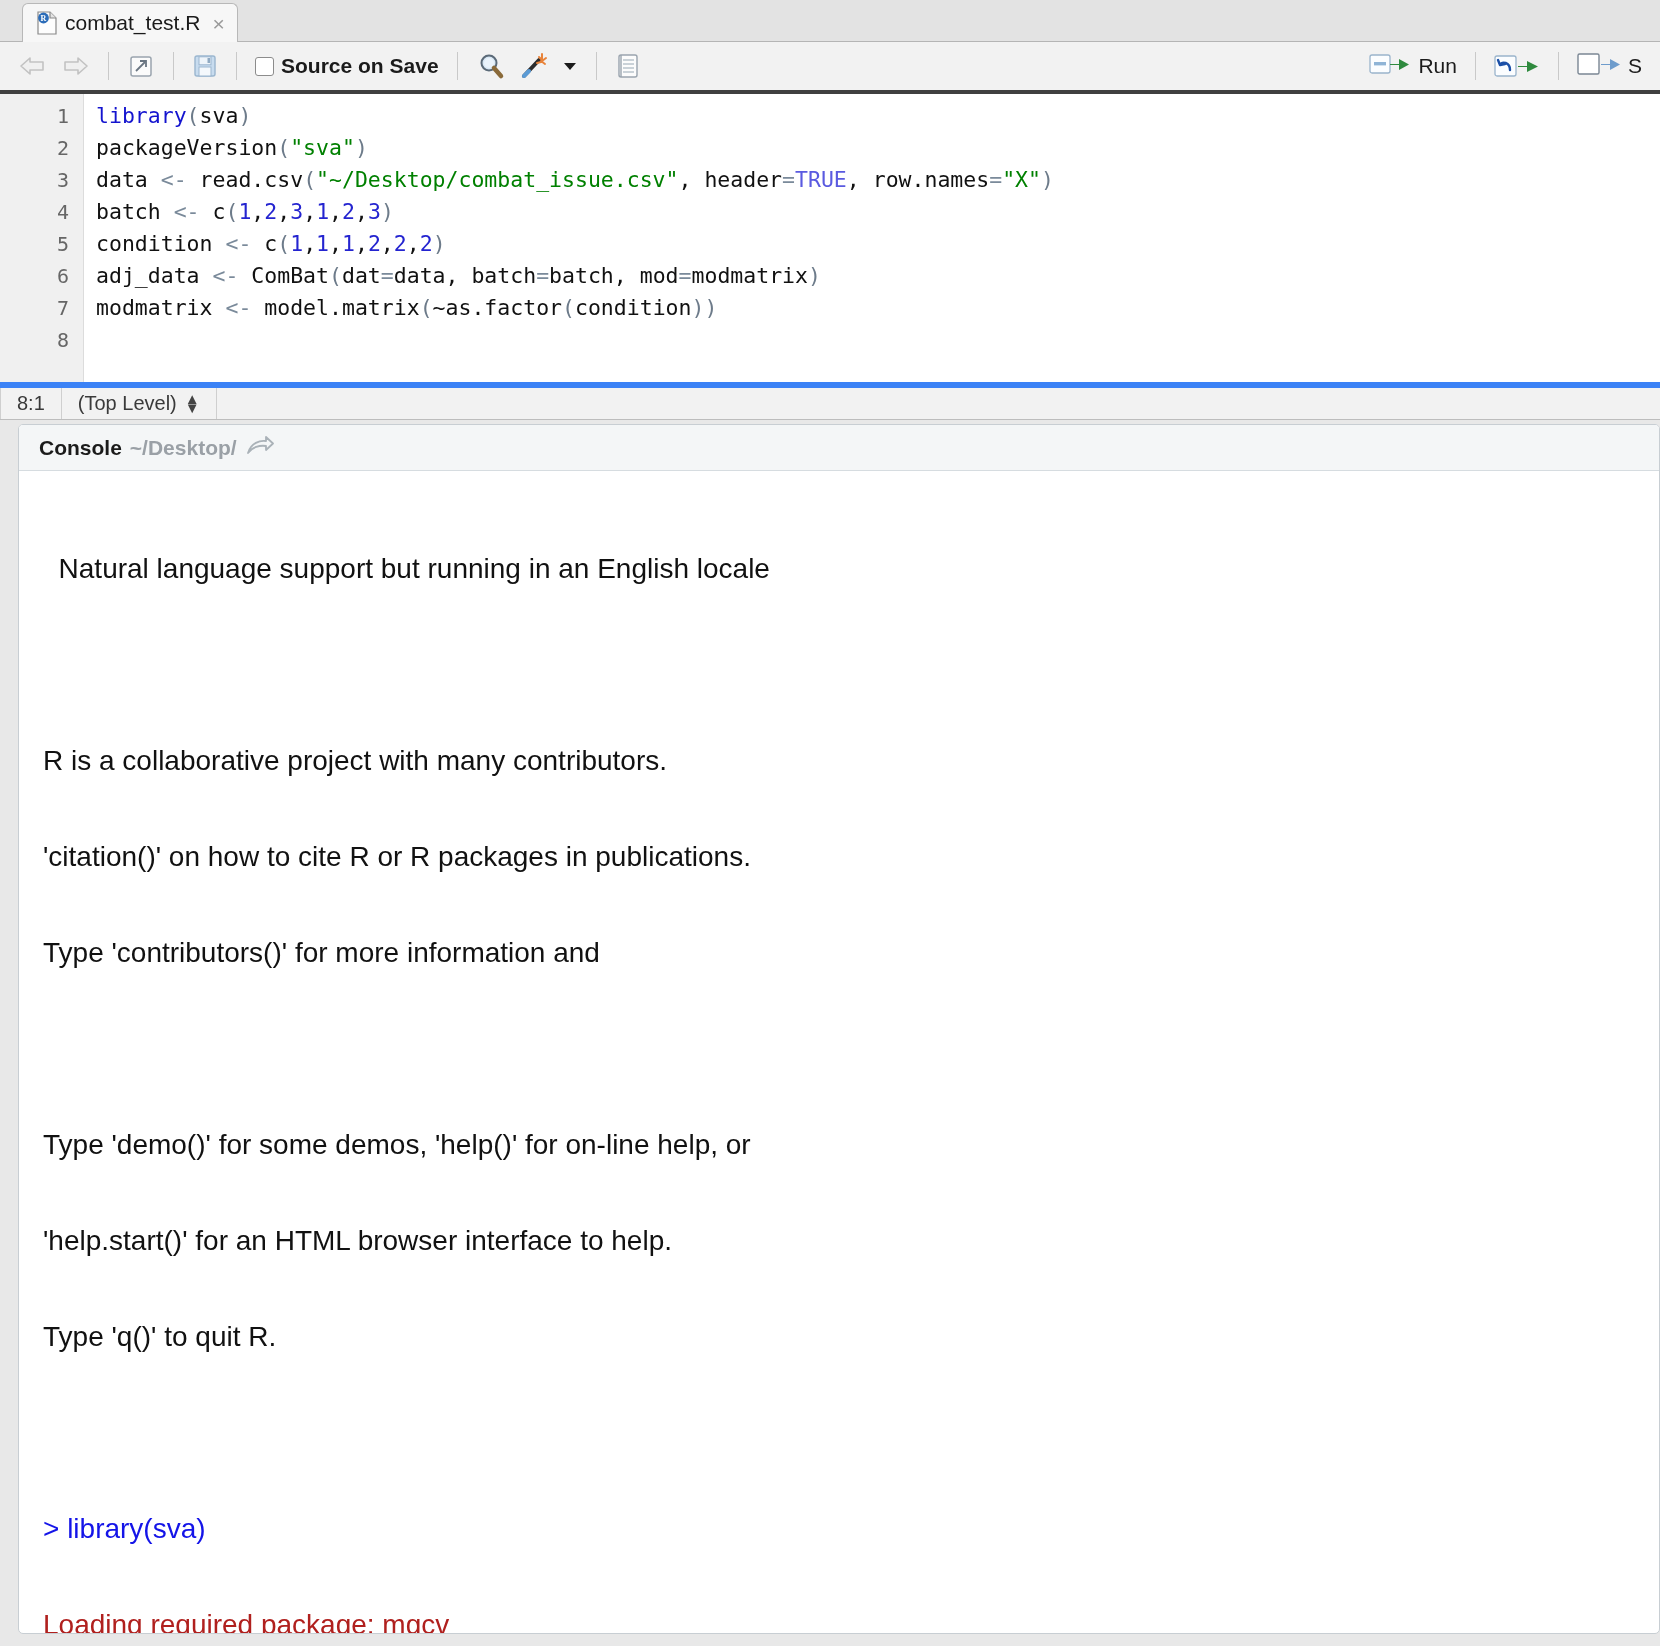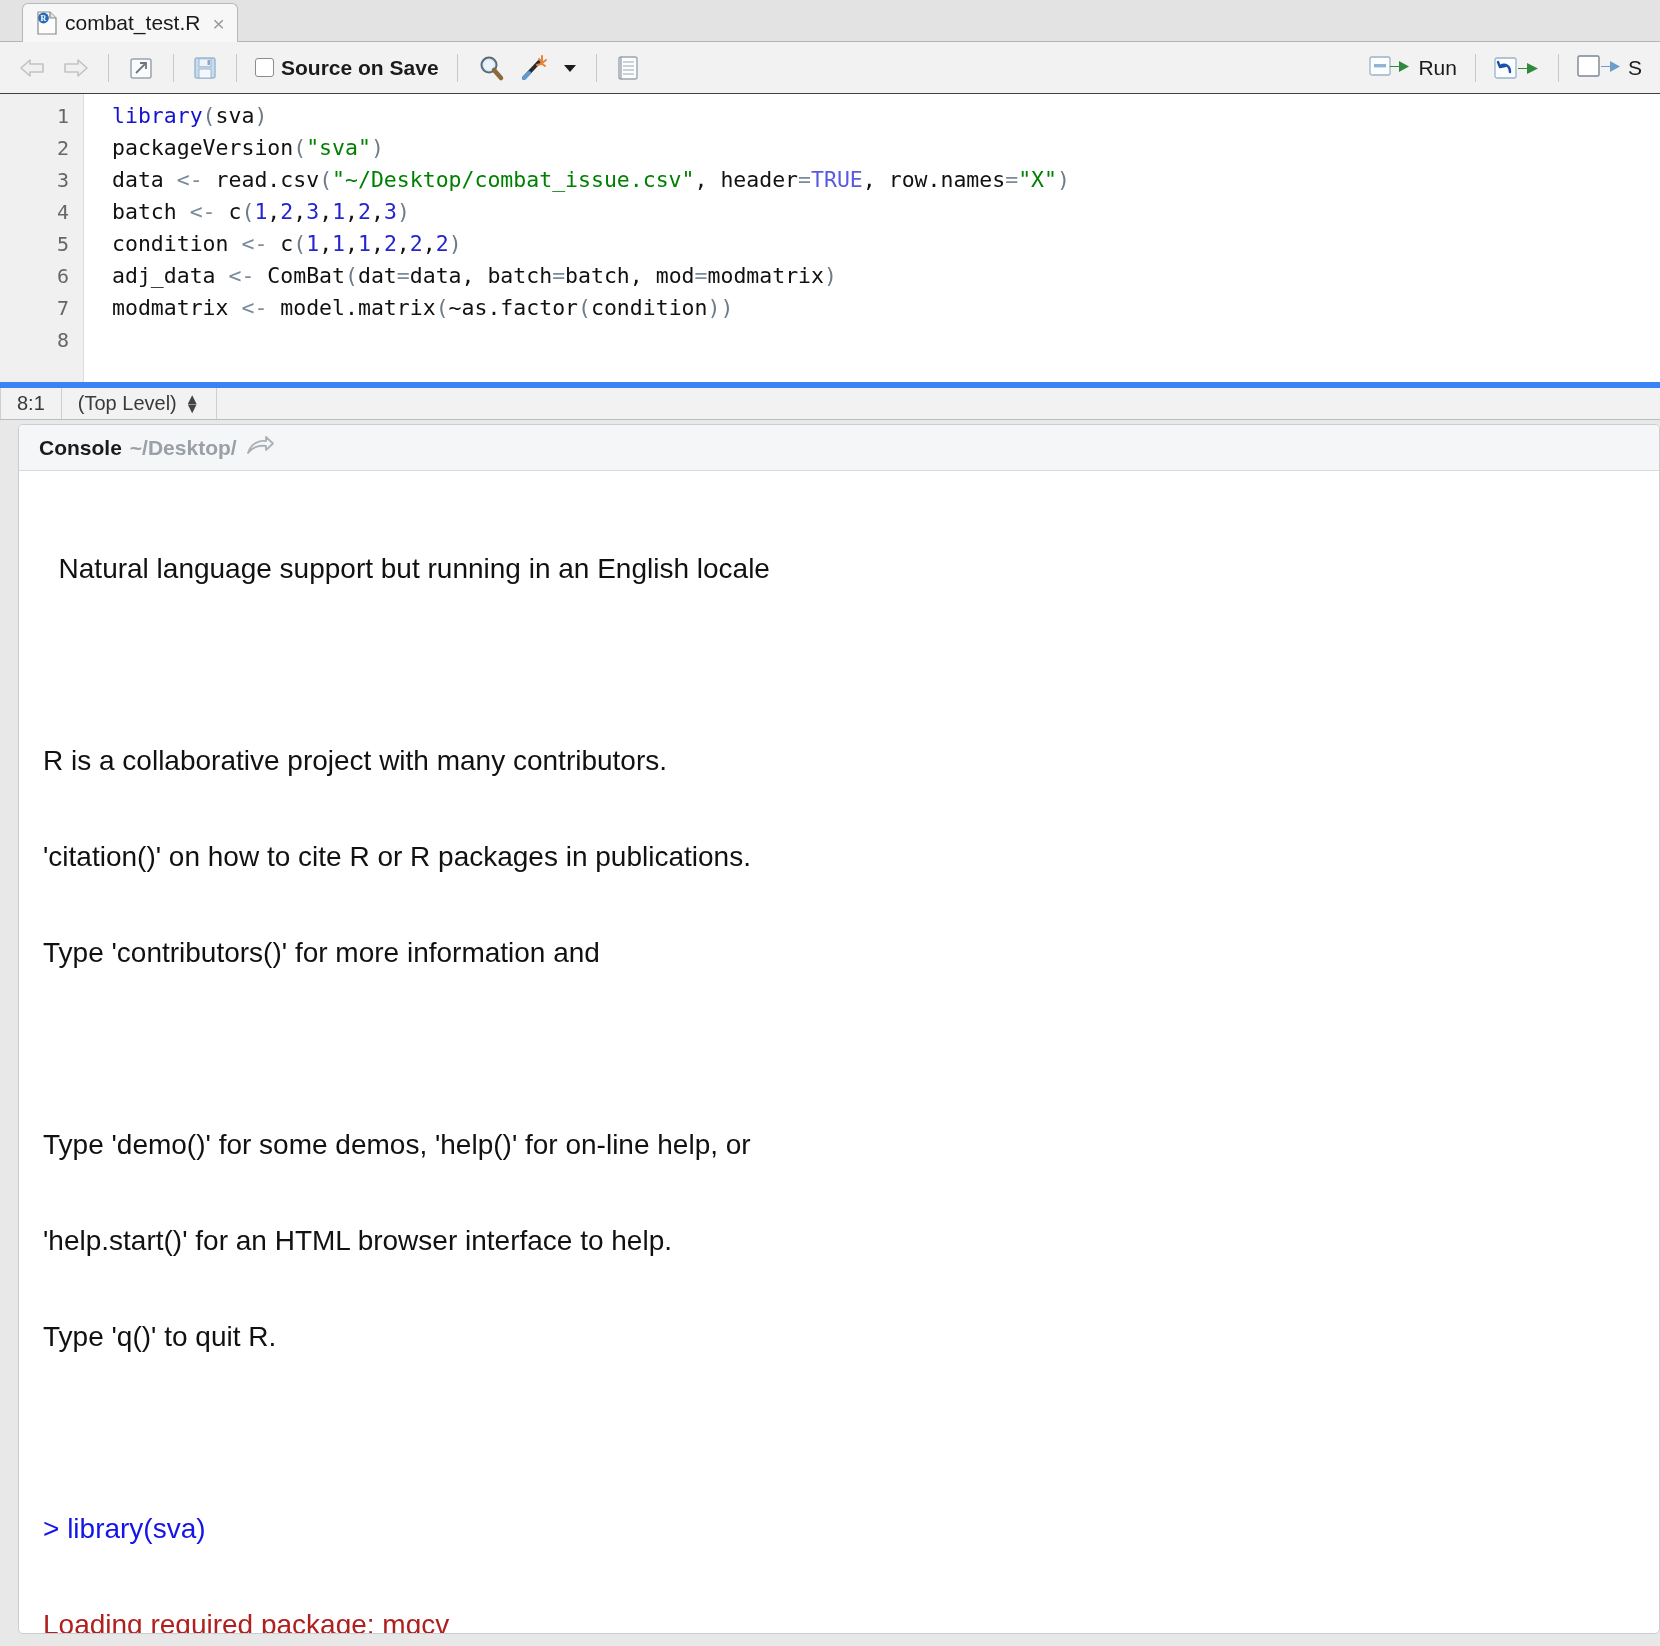--- a/index.html
+++ b/index.html
@@ -23,40 +23,40 @@
     background: #f7f7f7;
     border: 1px solid #b8b8b8; border-bottom: none;
     border-radius: 6px 6px 0 0;
   }
   .tab-icon { width: 20px; height: 24px; position: relative; flex: none; }
   .tab-label { font-size: 21px; color: #1a1a1a; white-space: nowrap; }
   .tab-close { font-size: 21px; color: #9a9a9a; margin-left: 4px; cursor: pointer; line-height: 1; }
 
   .toolbar {
     position: relative; height: 52px; background: #f2f2f2;
-    border-bottom: 1px solid #404040;
+    border-bottom: 4px solid #404040;
     display: flex; align-items: center; padding: 0 12px;
   }
   .tb-group { display: flex; align-items: center; height: 100%; }
   .tb-sep { width: 1px; height: 28px; background: #c9c9c9; margin: 0 12px; flex: none; }
   .tb-btn { display: flex; align-items: center; gap: 7px; padding: 3px 6px; cursor: pointer; border-radius: 3px; }
   .tb-btn.disabled { cursor: default; }
   .tb-text { font-size: 21px; color: #1b1b1b; white-space: nowrap; }
   .tb-text.bold { font-weight: bold; }
   .chk { width: 19px; height: 19px; border: 1px solid #8c8c8c; border-radius: 3px; background: #fff; flex: none; }
   .spacer { flex: 1 1 auto; }
 
   
   .editor { position: relative; height: 288px; background: #fff; display: flex; overflow: hidden; }
   .gutter { width: 84px; background: #f0f0f0; border-right: 1px solid #dcdcdc; padding-top: 6px; flex: none; }
   .gutter div {
     height: 32px; line-height: 32px; text-align: right; padding-right: 14px;
     font-family: "DejaVu Sans Mono", monospace; font-size: 20px; color: #666;
   }
-  .code { flex: 1; padding: 6px 0 0 28px; overflow: hidden; }
+  .code { flex: 1; padding: 6px 0 0 12px; overflow: hidden; }
   .code .ln {
     height: 32px; line-height: 32px;
     font-family: "DejaVu Sans Mono", monospace; font-size: 21.5px; color: #111;
     white-space: pre;
   }
   .c-fn { color: #1414cf; }
   .c-str { color: #008000; }
   .c-num { color: #2424d0; }
   .c-const { color: #5a5ae0; }
   .c-op { color: #7a8a9a; }

